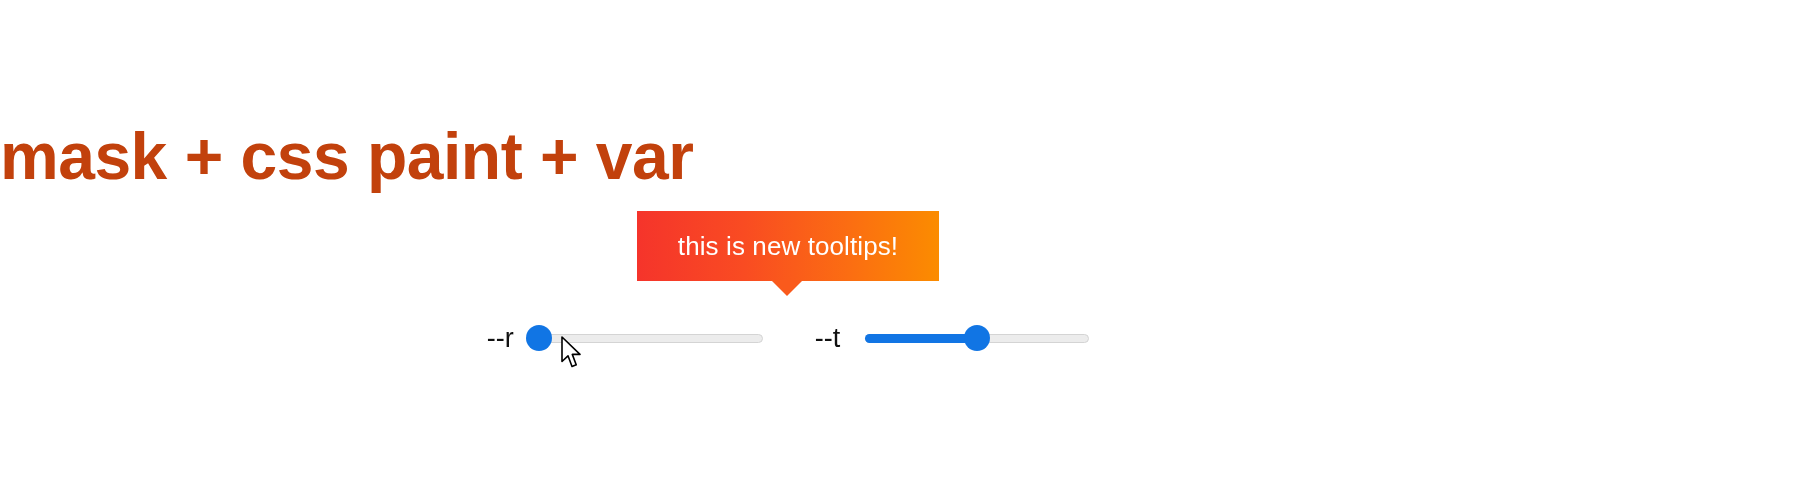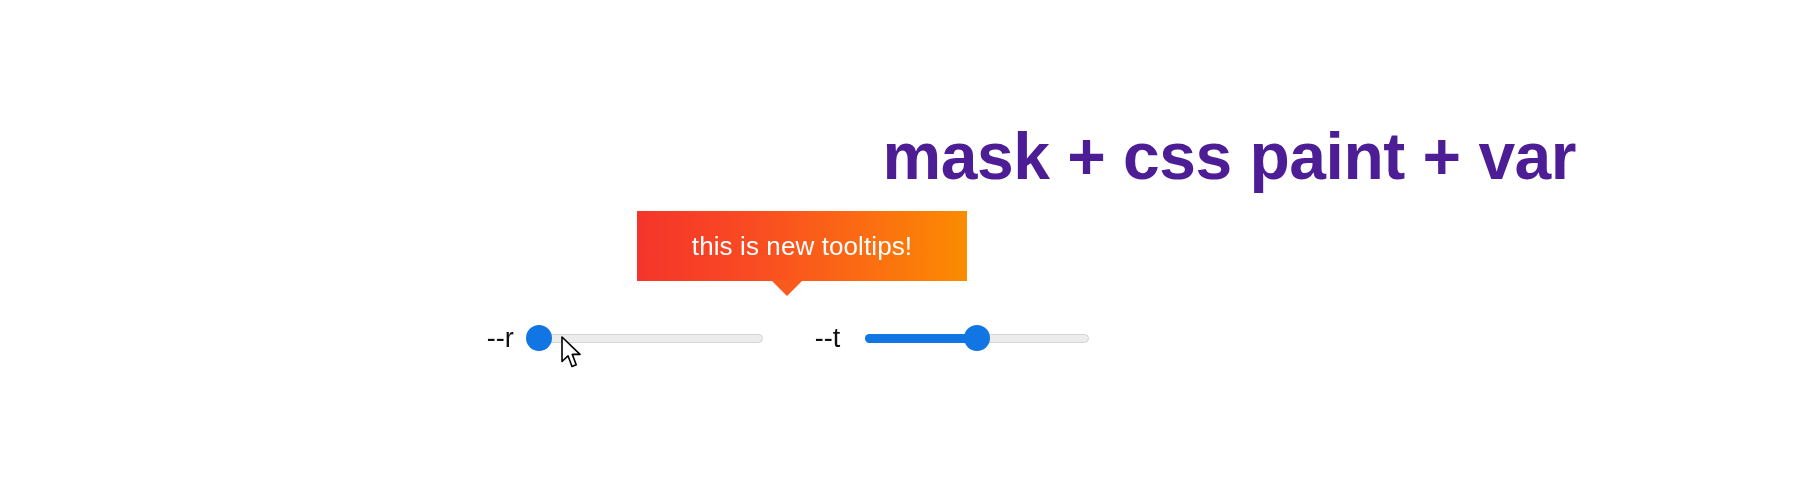--- a/index.html
+++ b/index.html
@@ -19,35 +19,35 @@
     position: absolute;
     inset: 0;
   }
 
   
   .page-title {
     position: absolute;
     left: 0;
     top: 76px;
     width: 1576px;
-    text-align: right;
+    text-align: left;
     font-size: 66px;
     font-weight: 700;
-    color: #4c1d95;
+    color: #c2410c;
     letter-spacing: -0.5px;
     line-height: 1.1;
     white-space: nowrap;
   }
 
   
   .tooltip-wrap {
     position: absolute;
     left: 637px;
     top: 211px;
-    width: 330px;
+    width: 302px;
     height: 70px;
   }
   .tooltip-body {
     position: absolute;
     inset: 0;
     background: linear-gradient(90deg, #f5342b 0%, #f94b22 35%, #fb6d12 70%, #fb8c00 100%);
     display: flex;
     align-items: center;
     justify-content: center;
   }

